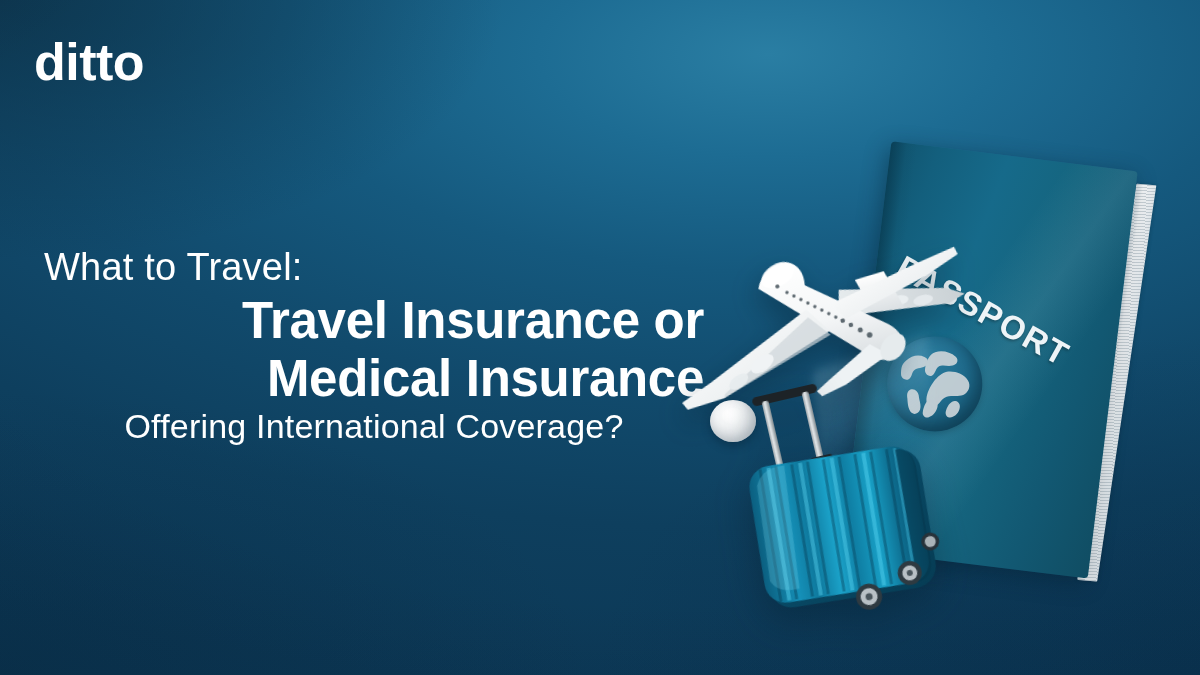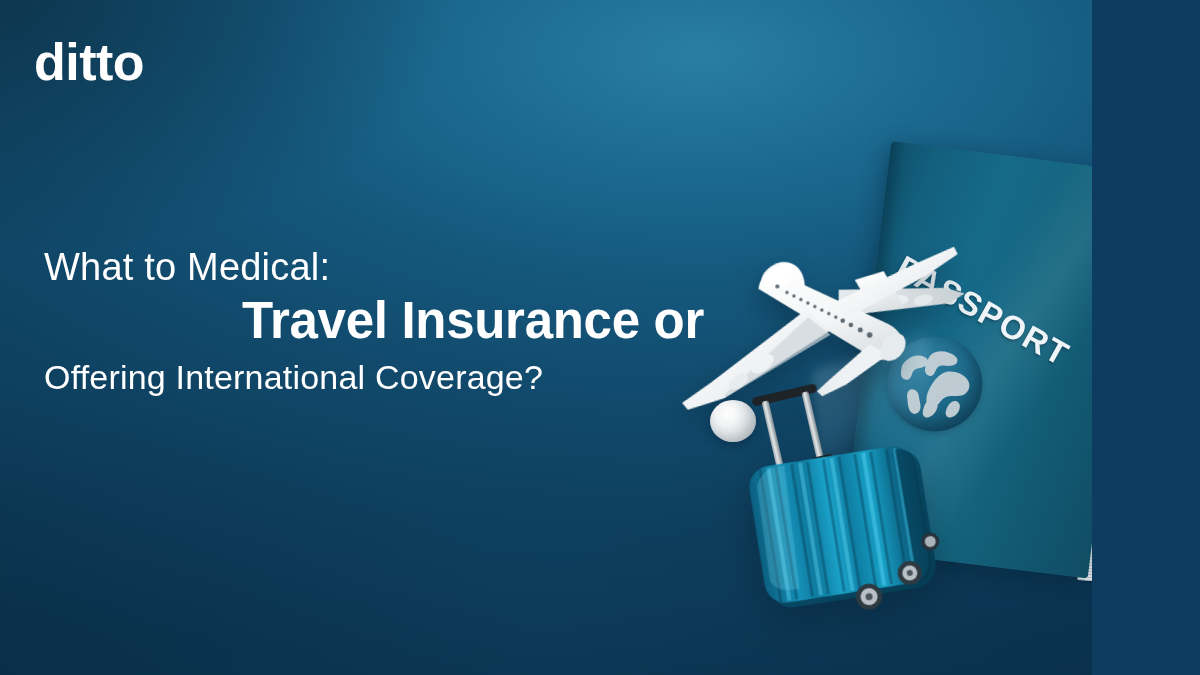--- a/index.html
+++ b/index.html
@@ -1,19 +1,19 @@
 <!DOCTYPE html>
 <html><head>
 <meta charset="utf-8">
 <style>
   html,body{margin:0;padding:0;background:#0d3c60;}
   *{box-sizing:border-box;}
   .stage{
     position:relative;
-    width:1092px;height:675px;
+    width:1200px;height:675px;
     overflow:hidden;
     font-family:"Liberation Sans", sans-serif;
     background:#b91c1c;
   }
   
   .bg-base{
     position:absolute;inset:0;
     background:
       radial-gradient(120% 95% at 64% 8%, #2a7ea3 0%, #1d6c93 16%, #15597e 34%, #114a6c 54%, #0e3f5e 74%, #0c3856 100%);
   }
@@ -54,21 +54,21 @@
     margin-bottom:4px;
   }
   .h-main{
     font-size:51px;font-weight:700;line-height:1.14;
     letter-spacing:-0.3px;
     text-align:right;
   }
   .h-sub{
     font-size:34px;font-weight:400;line-height:1.1;
     letter-spacing:.2px;
-    margin-top:9px;
+    text-align:center;
   }
 
   
   .art{position:absolute;left:640px;top:110px;width:560px;height:520px;}
 
   
   .passport-wrap{
     position:absolute;left:225px;top:45px;
     width:250px;height:420px;
     transform:rotate(7deg);
@@ -182,22 +182,23 @@
 
   <div class="bg-base"></div>
   <div class="bg-tl"></div>
   <div class="bg-bl"></div>
   <div class="bg-br"></div>
   <div class="bg-vig"></div>
 
   <div class="logo">ditto</div>
 
   <div class="headline">
-    <div class="h-eyebrow">What to Medical:</div>
+    <div class="h-eyebrow">What to Travel:</div>
     <div class="h-main">Travel Insurance or</div>
+    <div class="h-main">Medical Insurance</div>
     <div class="h-sub">Offering International Coverage?</div>
   </div>
 
   <div class="art">
 
     <div class="passport-wrap">
       <div class="passport-shadow"></div>
       <div class="passport-pages"></div>
       <div class="passport-cover">
         <div class="passport-spine"></div>

